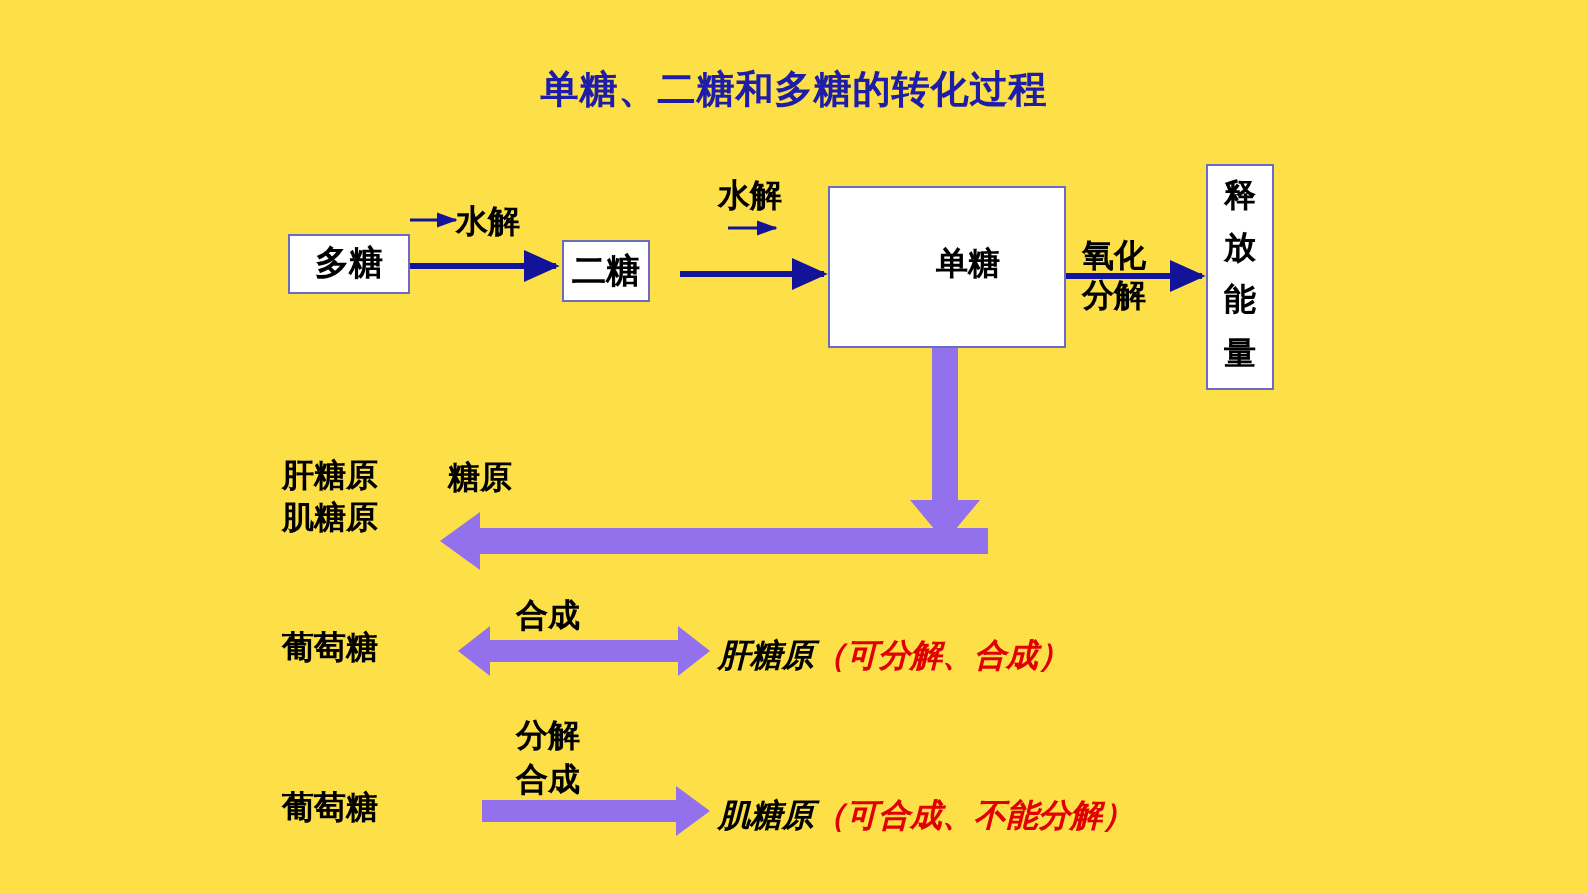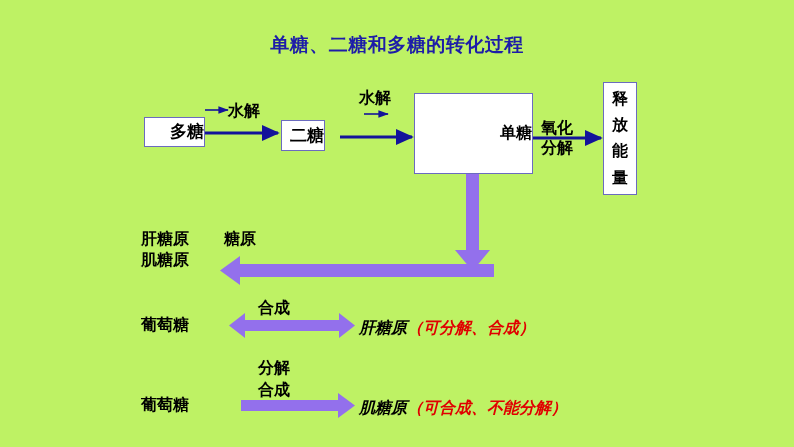--- a/index.html
+++ b/index.html
@@ -8,21 +8,21 @@
     padding: 0;
     background: #ffffff;
   }
   body {
     font-family: "Liberation Sans", "DejaVu Sans", sans-serif;
   }
   #stage {
     position: relative;
     width: 794px;
     height: 447px;
-    background: #bef264;
+    background: #fde047;
     overflow: hidden;
   }
   .abs { position: absolute; }
 
   
   .title {
     left: 0;
     top: 32px;
     width: 794px;
     text-align: center;
@@ -33,37 +33,37 @@
     white-space: nowrap;
   }
 
   
   .node-box {
     border: 1.5px solid #6b6bbf;
     background: #ffffff;
     box-sizing: border-box;
     display: flex;
     align-items: center;
-    justify-content: flex-end;
+    justify-content: center;
     color: #000000;
     font-weight: bold;
     line-height: 1.15;
   }
   .box-duotang {
     left: 144px; top: 117px; width: 61px; height: 30px;
     font-size: 17px;
   }
   .box-ertang {
     left: 281px; top: 120px; width: 44px; height: 31px;
     font-size: 17px;
   }
   .box-dantang {
     left: 414px; top: 93px; width: 119px; height: 81px;
     flex-direction: column;
-    align-items: flex-end;
+    align-items: center;
     justify-content: center;
     padding-left: 9px;
     font-size: 16px;
     gap: 7px;
   }
   .box-dantang .l1 { padding-left: 12px; }
   .box-dantang .l2 { letter-spacing: -0.5px; }
 
   .box-energy {
     left: 603px; top: 82px; width: 34px; height: 113px;

